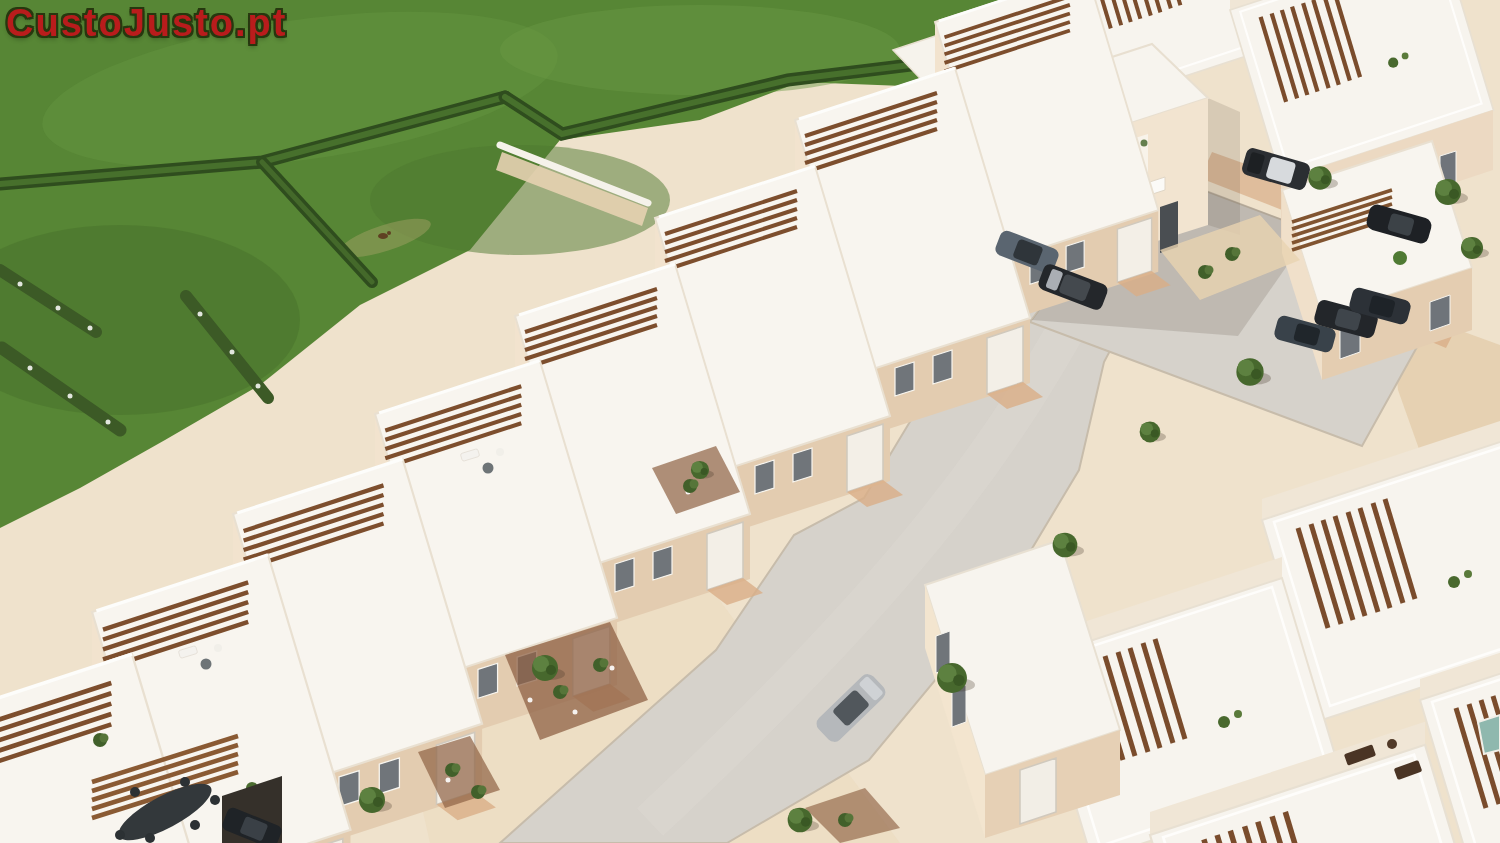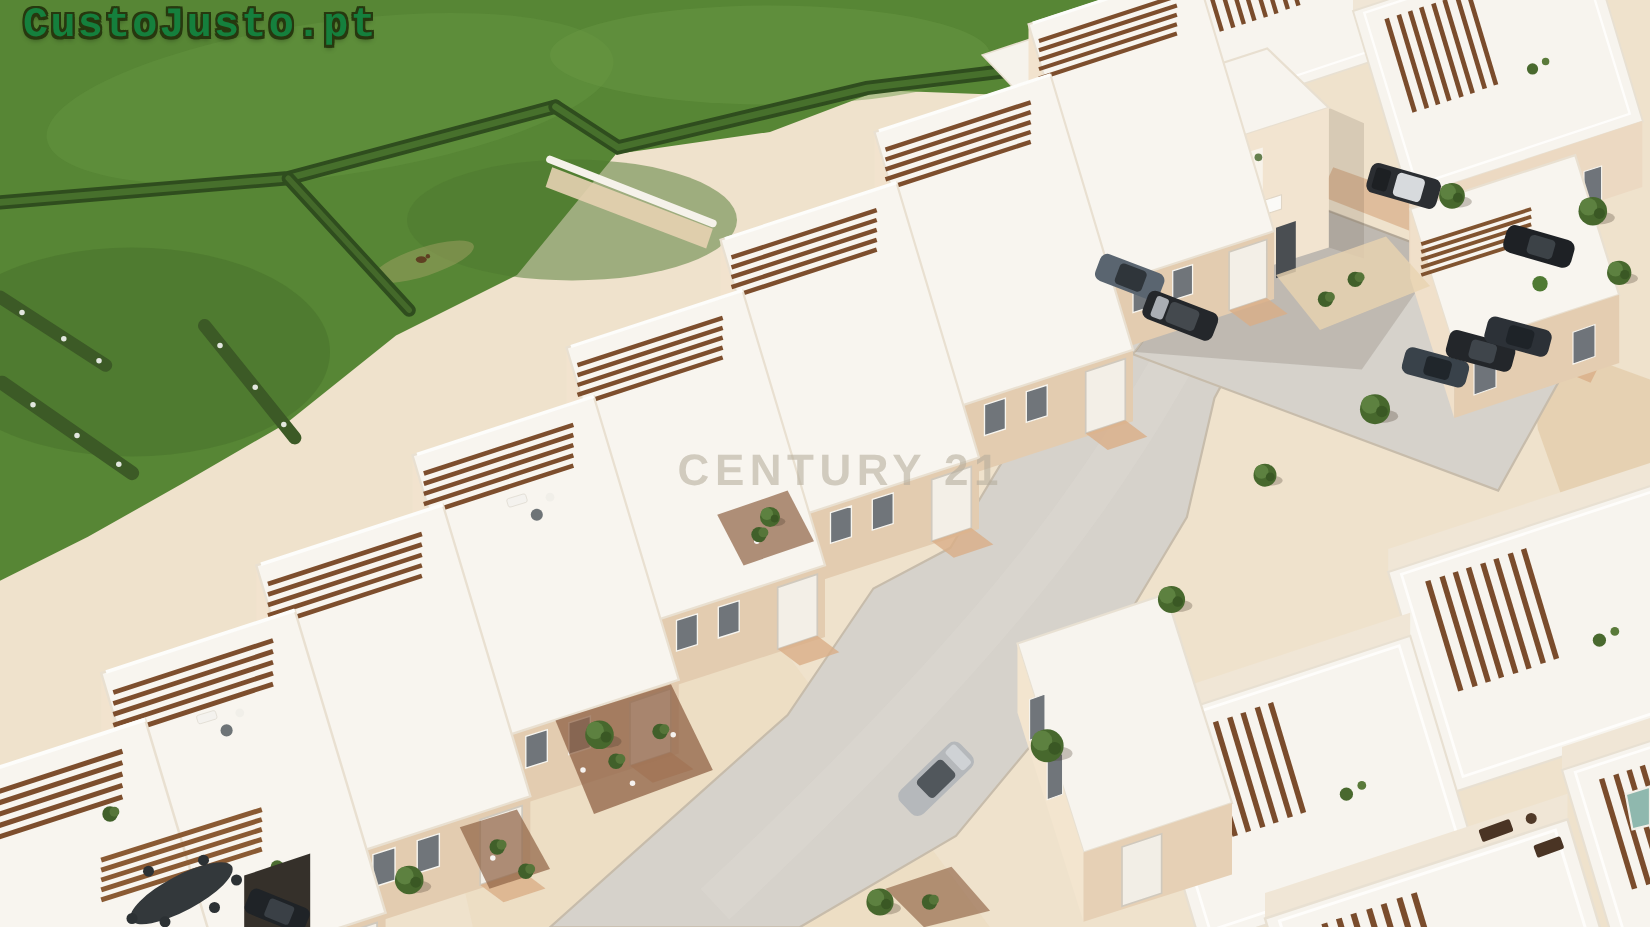--- a/index.html
+++ b/index.html
@@ -1,23 +1,23 @@
 <!DOCTYPE html>
 <html><head>
 <meta charset="utf-8">
 <style>
   html,body{margin:0;padding:0;background:#222;}
   .stage{position:relative;width:1500px;height:843px;overflow:hidden;
          background:#efe2cc;font-family:"Liberation Sans",sans-serif;}
   .stage svg{position:absolute;left:0;top:0;}
-  .wm-cj{position:absolute;left:21px;top:2px;font-size:38px;font-weight:800;
-         letter-spacing:2px;color:#15803d;white-space:nowrap;
+  .wm-cj{position:absolute;left:6px;top:2px;font-size:38px;font-weight:800;
+         letter-spacing:2px;color:#b91c1c;white-space:nowrap;
          text-shadow:-2px -2px 0 #27380f,2px -2px 0 #27380f,-2px 2px 0 #27380f,
                      2px 2px 0 #27380f,-2px 0 0 #27380f,2px 0 0 #27380f,
-                     0 -2px 0 #27380f,0 2px 0 #27380f,0 3px 5px rgba(0,0,0,.35);font-family:Liberation Mono, monospace;}
+                     0 -2px 0 #27380f,0 2px 0 #27380f,0 3px 5px rgba(0,0,0,.35);}
   .wm-c21{position:absolute;left:616px;top:406px;font-size:40px;font-weight:700;
           letter-spacing:5px;color:#b5ad9c;opacity:.58;white-space:nowrap;}
 </style>
 </head>
 <body>
 
 <div class="stage">
 <svg width="1500" height="843" viewBox="0 0 1500 843">
   <defs>
     <g id="house-unit">
@@ -323,14 +323,13 @@
       <rect x="-10" y="-9" width="24" height="18" rx="4" fill="#3f454b"></rect>
     </g>
     <g transform="translate(1380,306) rotate(15)">
       <rect x="-30" y="-12.5" width="60" height="25" rx="7" fill="#2c3137"></rect>
       <rect x="-10" y="-9" width="24" height="18" rx="4" fill="#1e2328"></rect>
     </g>
   </g>
 </svg>
 
 <div class="wm-cj">CustoJusto.pt</div>
-<div class="wm-c21">CENTURY 21</div>
 </div>
 
 </body></html>

